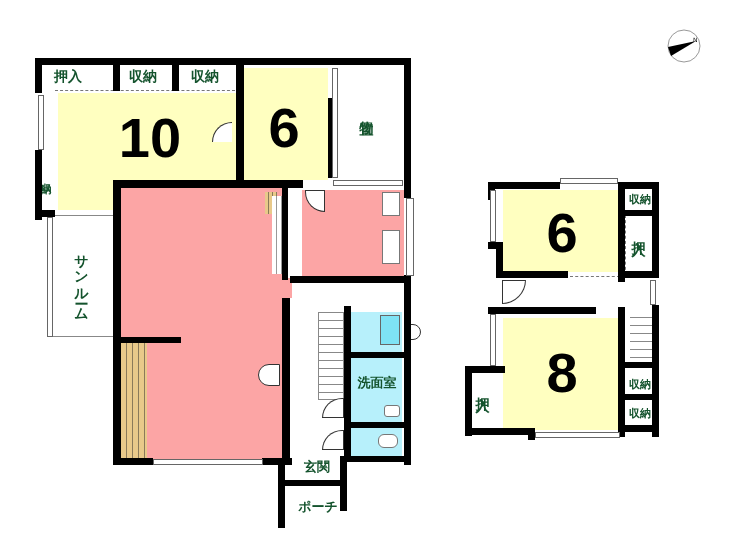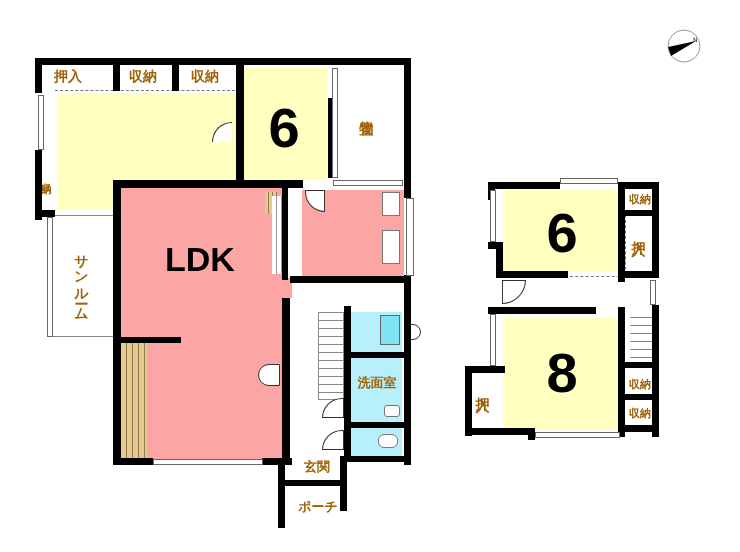--- a/index.html
+++ b/index.html
@@ -4,56 +4,56 @@
 <style>
   html,body{margin:0;padding:0;background:#fff;}
   body{width:740px;height:552px;position:relative;overflow:hidden;font-family:"DejaVu Sans","Liberation Sans",sans-serif;}
   .abs{position:absolute;box-sizing:border-box;}
   .wall{position:absolute;background:#000;}
   .room{position:absolute;box-sizing:border-box;}
   .yellow{background:#ffffc0;}
   .pink{background:#fca5a5;}
   .blue{background:#b7f0fb;}
   .white{background:#fff;}
-  .lbl{position:absolute;font-weight:bold;color:#a16207;text-align:center;line-height:1;}
+  .lbl{position:absolute;font-weight:bold;color:#14532d;text-align:center;line-height:1;}
   .big{font-family:"Liberation Sans","DejaVu Sans",sans-serif;font-weight:bold;color:#000;}
   .win{position:absolute;background:#fff;border:1px solid #666;box-sizing:border-box;}
   .dash{position:absolute;border-top:1px dashed #777;}
   .vdash{position:absolute;border-left:1px dashed #777;}
   .door{position:absolute;border:1px solid #333;background:#fff;box-sizing:border-box;}
   .vert{writing-mode:vertical-rl;text-orientation:upright;letter-spacing:1px;}
 </style>
 </head>
 <body>
 
 <div class="abs" style="left:0;top:0;width:440px;height:552px;">
 
   <div class="room white" style="left:40px;top:63px;width:45px;height:28px;"></div>
   <div class="lbl" style="left:48px;top:69px;width:40px;font-size:14px;">押入</div>
   <div class="lbl" style="left:118px;top:69px;width:50px;font-size:14px;">収納</div>
   <div class="lbl" style="left:180px;top:69px;width:50px;font-size:14px;">収納</div>
   <div class="dash" style="left:55px;top:90px;width:180px;"></div>
 
   <div class="room yellow" style="left:58px;top:93px;width:178px;height:88px;"></div>
   <div class="room yellow" style="left:58px;top:180px;width:58px;height:30px;"></div>
+  <div class="lbl big" style="left:110px;top:110px;width:80px;font-size:56px;">10</div>
 
   <div class="room yellow" style="left:244px;top:68px;width:84px;height:112px;"></div>
   <div class="lbl big" style="left:254px;top:100px;width:60px;font-size:56px;">6</div>
 
   <div class="lbl vert" style="left:360px;top:110px;font-size:14px;">物置</div>
 
   <div class="lbl vert" style="left:41px;top:175px;font-size:10px;">収納</div>
 
   <div class="room white" style="left:52px;top:215px;width:62px;height:122px;border:1px solid #888;"></div>
   <div class="lbl vert" style="left:75px;top:245px;font-size:14px;">サンルーム</div>
 
   <div class="room pink" style="left:120px;top:188px;width:162px;height:272px;"></div>
   <div class="room pink" style="left:302px;top:190px;width:102px;height:88px;"></div>
   <div class="room pink" style="left:282px;top:278px;width:10px;height:20px;"></div>
-  <div class="lbl big" style="left:150px;top:242px;width:100px;font-size:34px;">LDK</div>
 
   <div class="room" style="left:121px;top:343px;width:26px;height:115px;background:repeating-linear-gradient(90deg,#e8c98a 0 5px,#8a7a5a 5px 6px);"></div>
   <div class="room" style="left:265px;top:192px;width:12px;height:22px;background:repeating-linear-gradient(90deg,#e8c98a 0 3px,#8a7a5a 3px 4px);"></div>
 
   <div class="room" style="left:318px;top:312px;width:26px;height:88px;background:repeating-linear-gradient(180deg,#fff 0 7px,#888 7px 8px);border:1px solid #888;"></div>
   <div class="room" style="left:272px;top:196px;width:16px;height:78px;background:repeating-linear-gradient(90deg,#fff 0 4px,#999 4px 5px);"></div>
 
   <div class="room" style="left:382px;top:192px;width:18px;height:24px;border:1px solid #777;background:#fff;"></div>
   <div class="room" style="left:382px;top:230px;width:18px;height:34px;border:1px solid #777;background:#fff;"></div>
 

